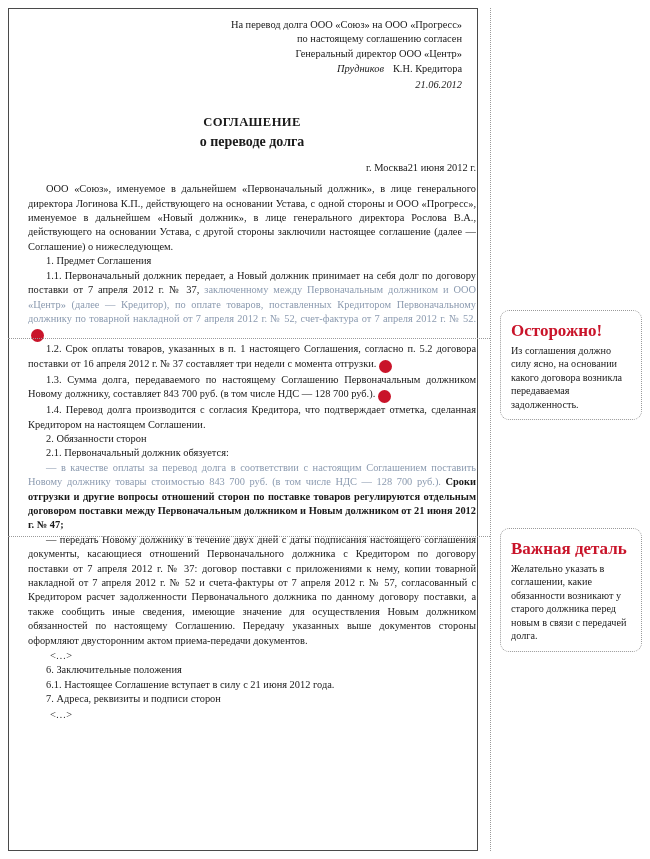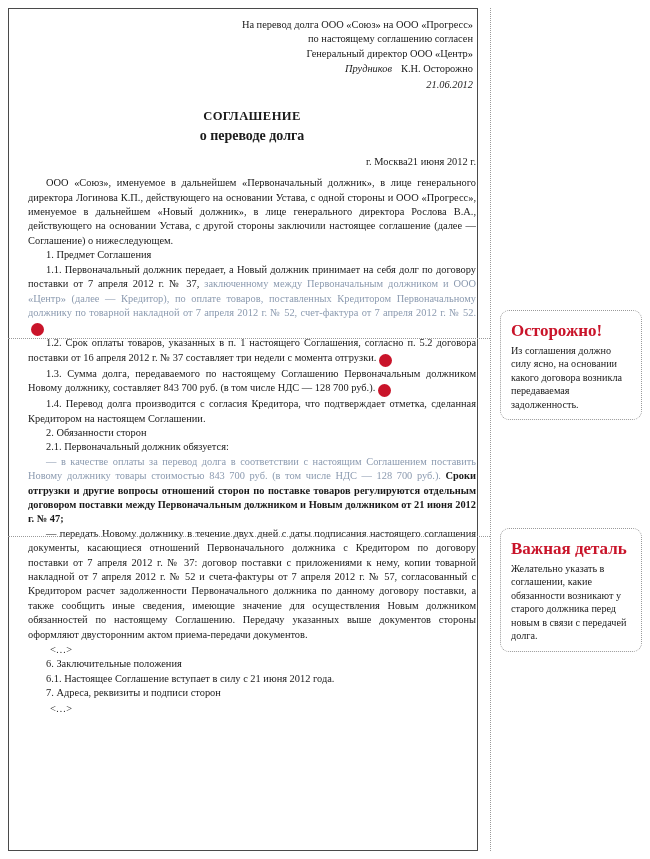--- a/index.html
+++ b/index.html
@@ -34,22 +34,22 @@
     top: 9px;
     width: 448px;
     box-sizing: border-box;
     font-size: 10.4px;
     line-height: 1.385;
   }
 
   
   .approval {
     text-align: right;
-    padding-right: 3px;
-    margin-bottom: 16px;
+    padding-right: 14px;
+    margin-bottom: 22px;
   }
   .approval div { white-space: nowrap; }
   .approval .sig-line {
     margin-top: 1px;
   }
   .approval .sig-name {
     font-style: italic;
     font-family: "Liberation Serif", serif;
     margin-right: 9px;
   }
@@ -159,21 +159,21 @@
 </head>
 <body>
 
 <div id="page-frame">
   <div id="doc-body">
 
     <div class="approval">
       <div>На перевод долга ООО «Союз» на ООО «Прогресс»</div>
       <div>по настоящему соглашению согласен</div>
       <div>Генеральный директор ООО «Центр»</div>
-      <div class="sig-line"><span class="sig-name">Прудников</span><span>К.Н. Осторожно</span></div>
+      <div class="sig-line"><span class="sig-name">Прудников</span><span>К.Н. Кредитора</span></div>
       <div class="sig-date">21.06.2012</div>
     </div>
 
     <div class="doc-title">СОГЛАШЕНИЕ</div>
     <div class="doc-subtitle">о переводе долга</div>
 
     <div class="citydate">
       <span>г. Москва</span>
       <span>21 июня 2012 г.</span>
     </div>

